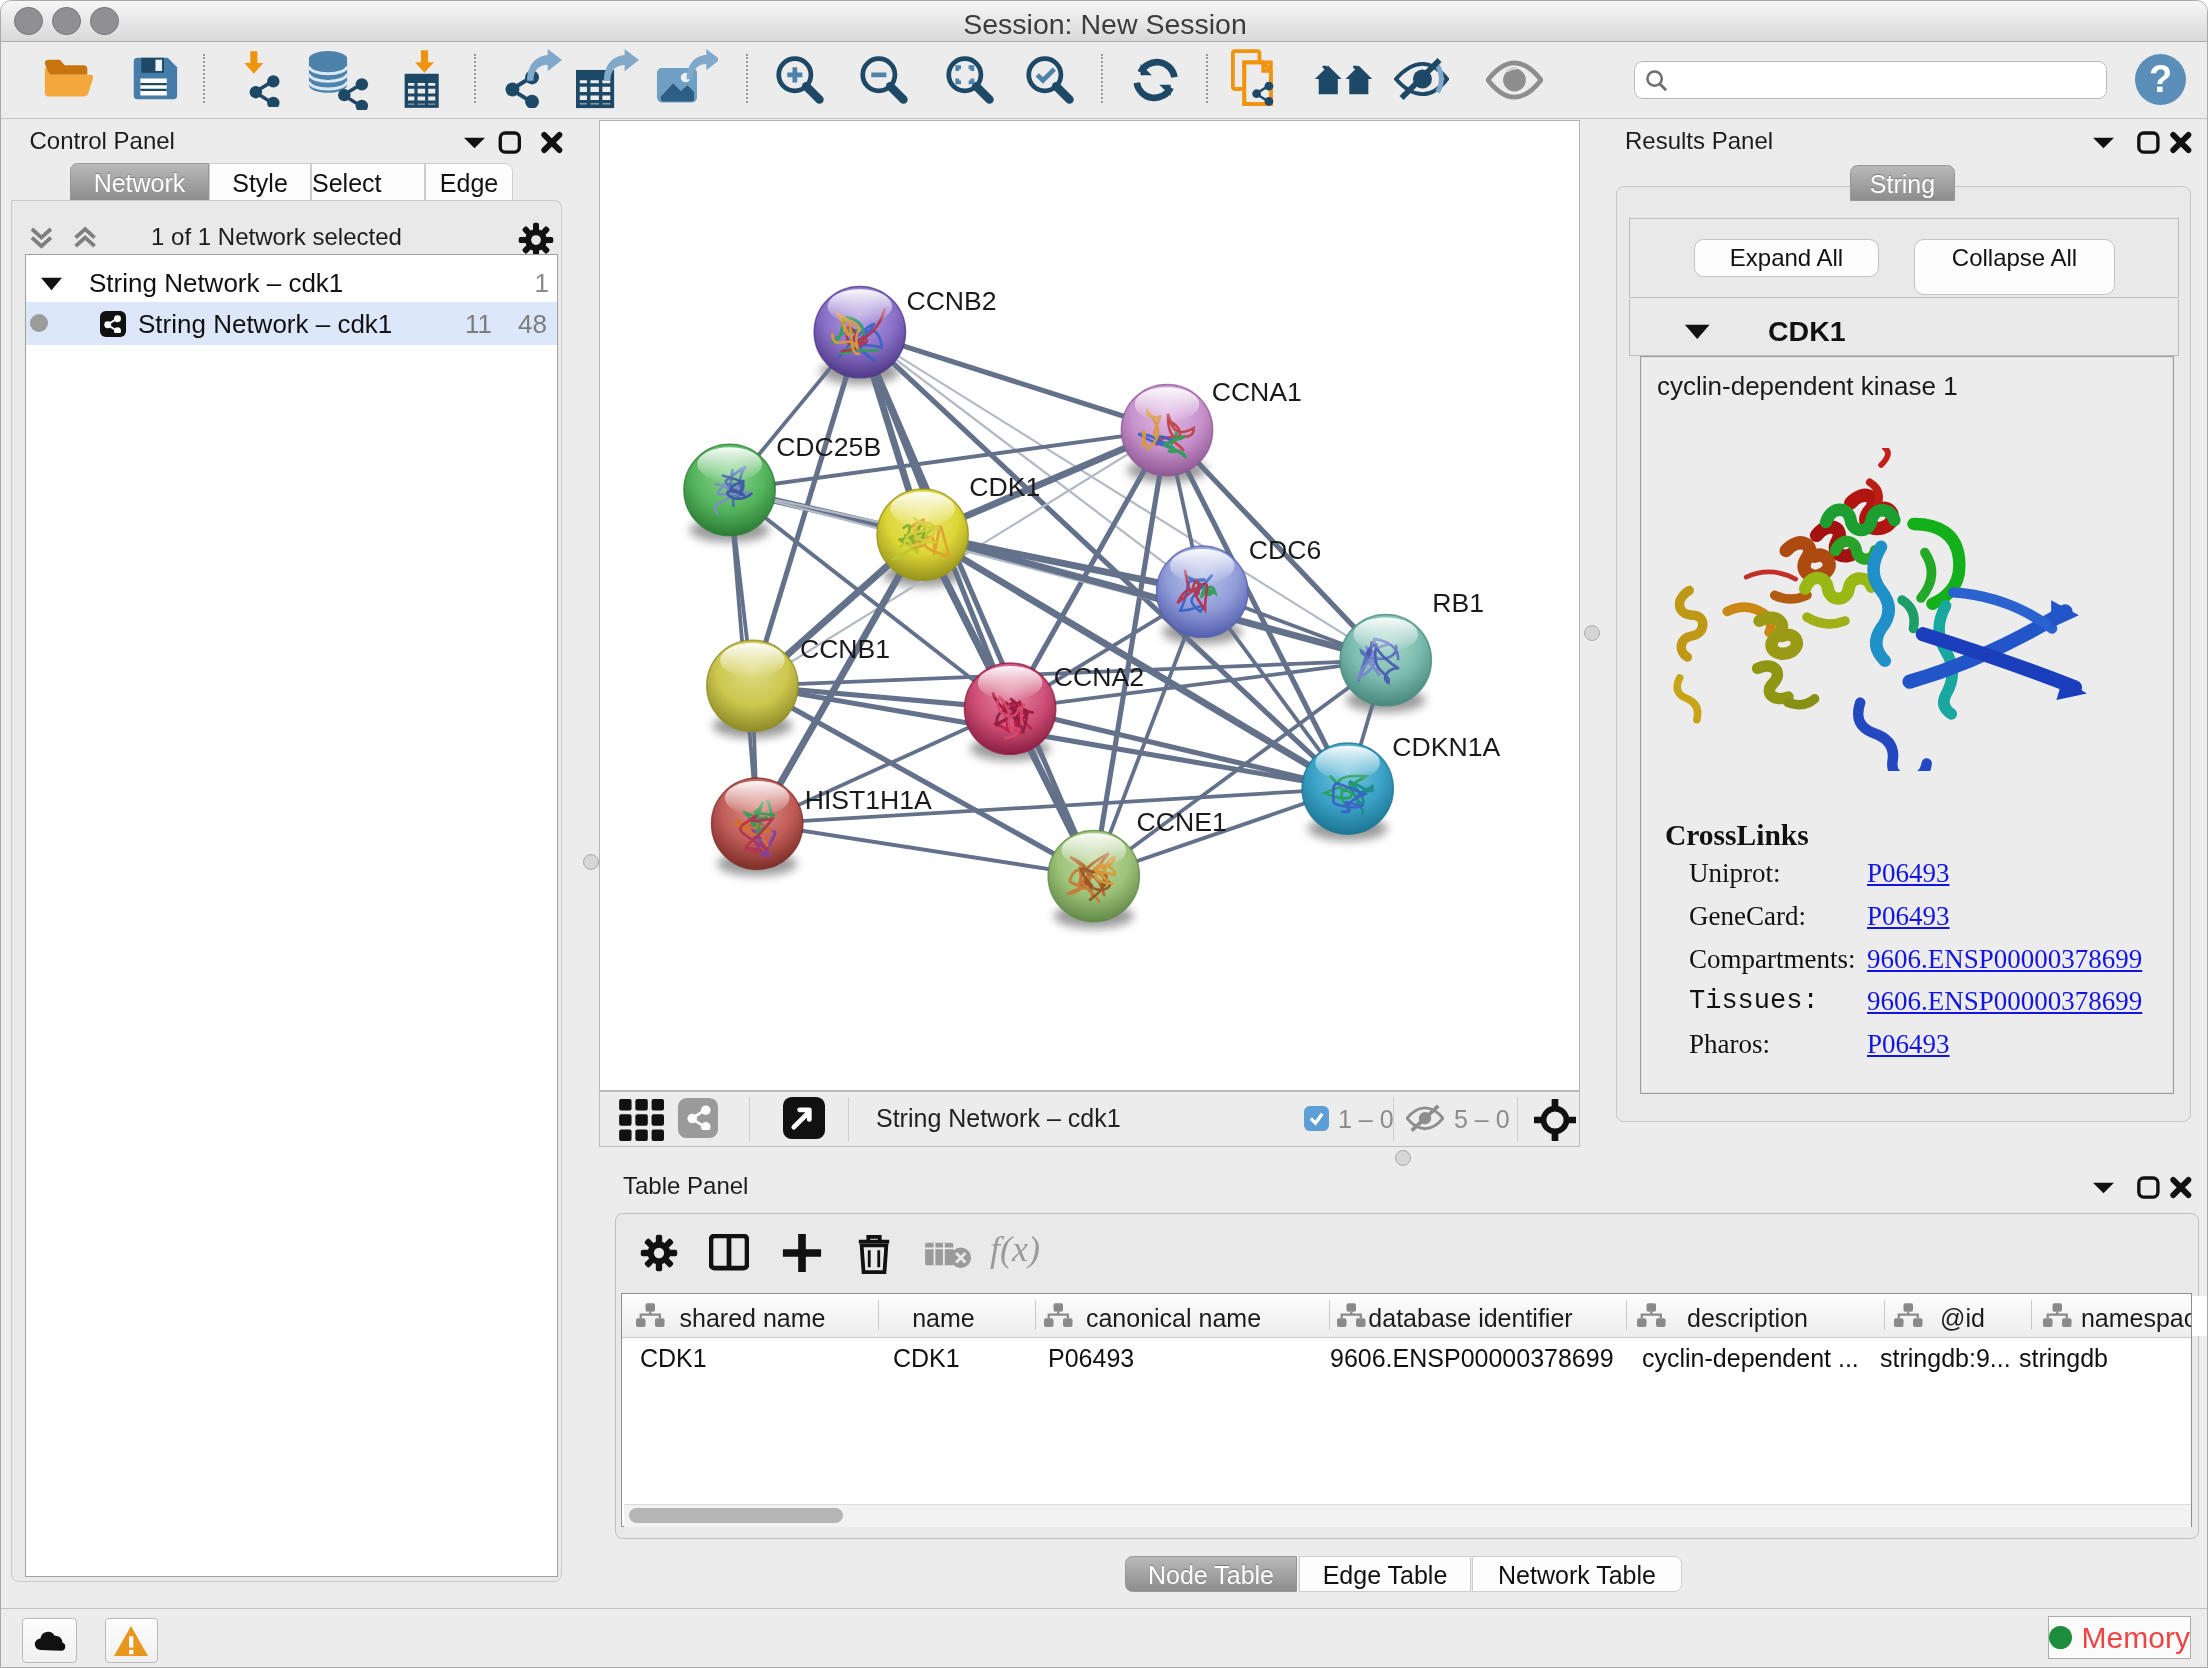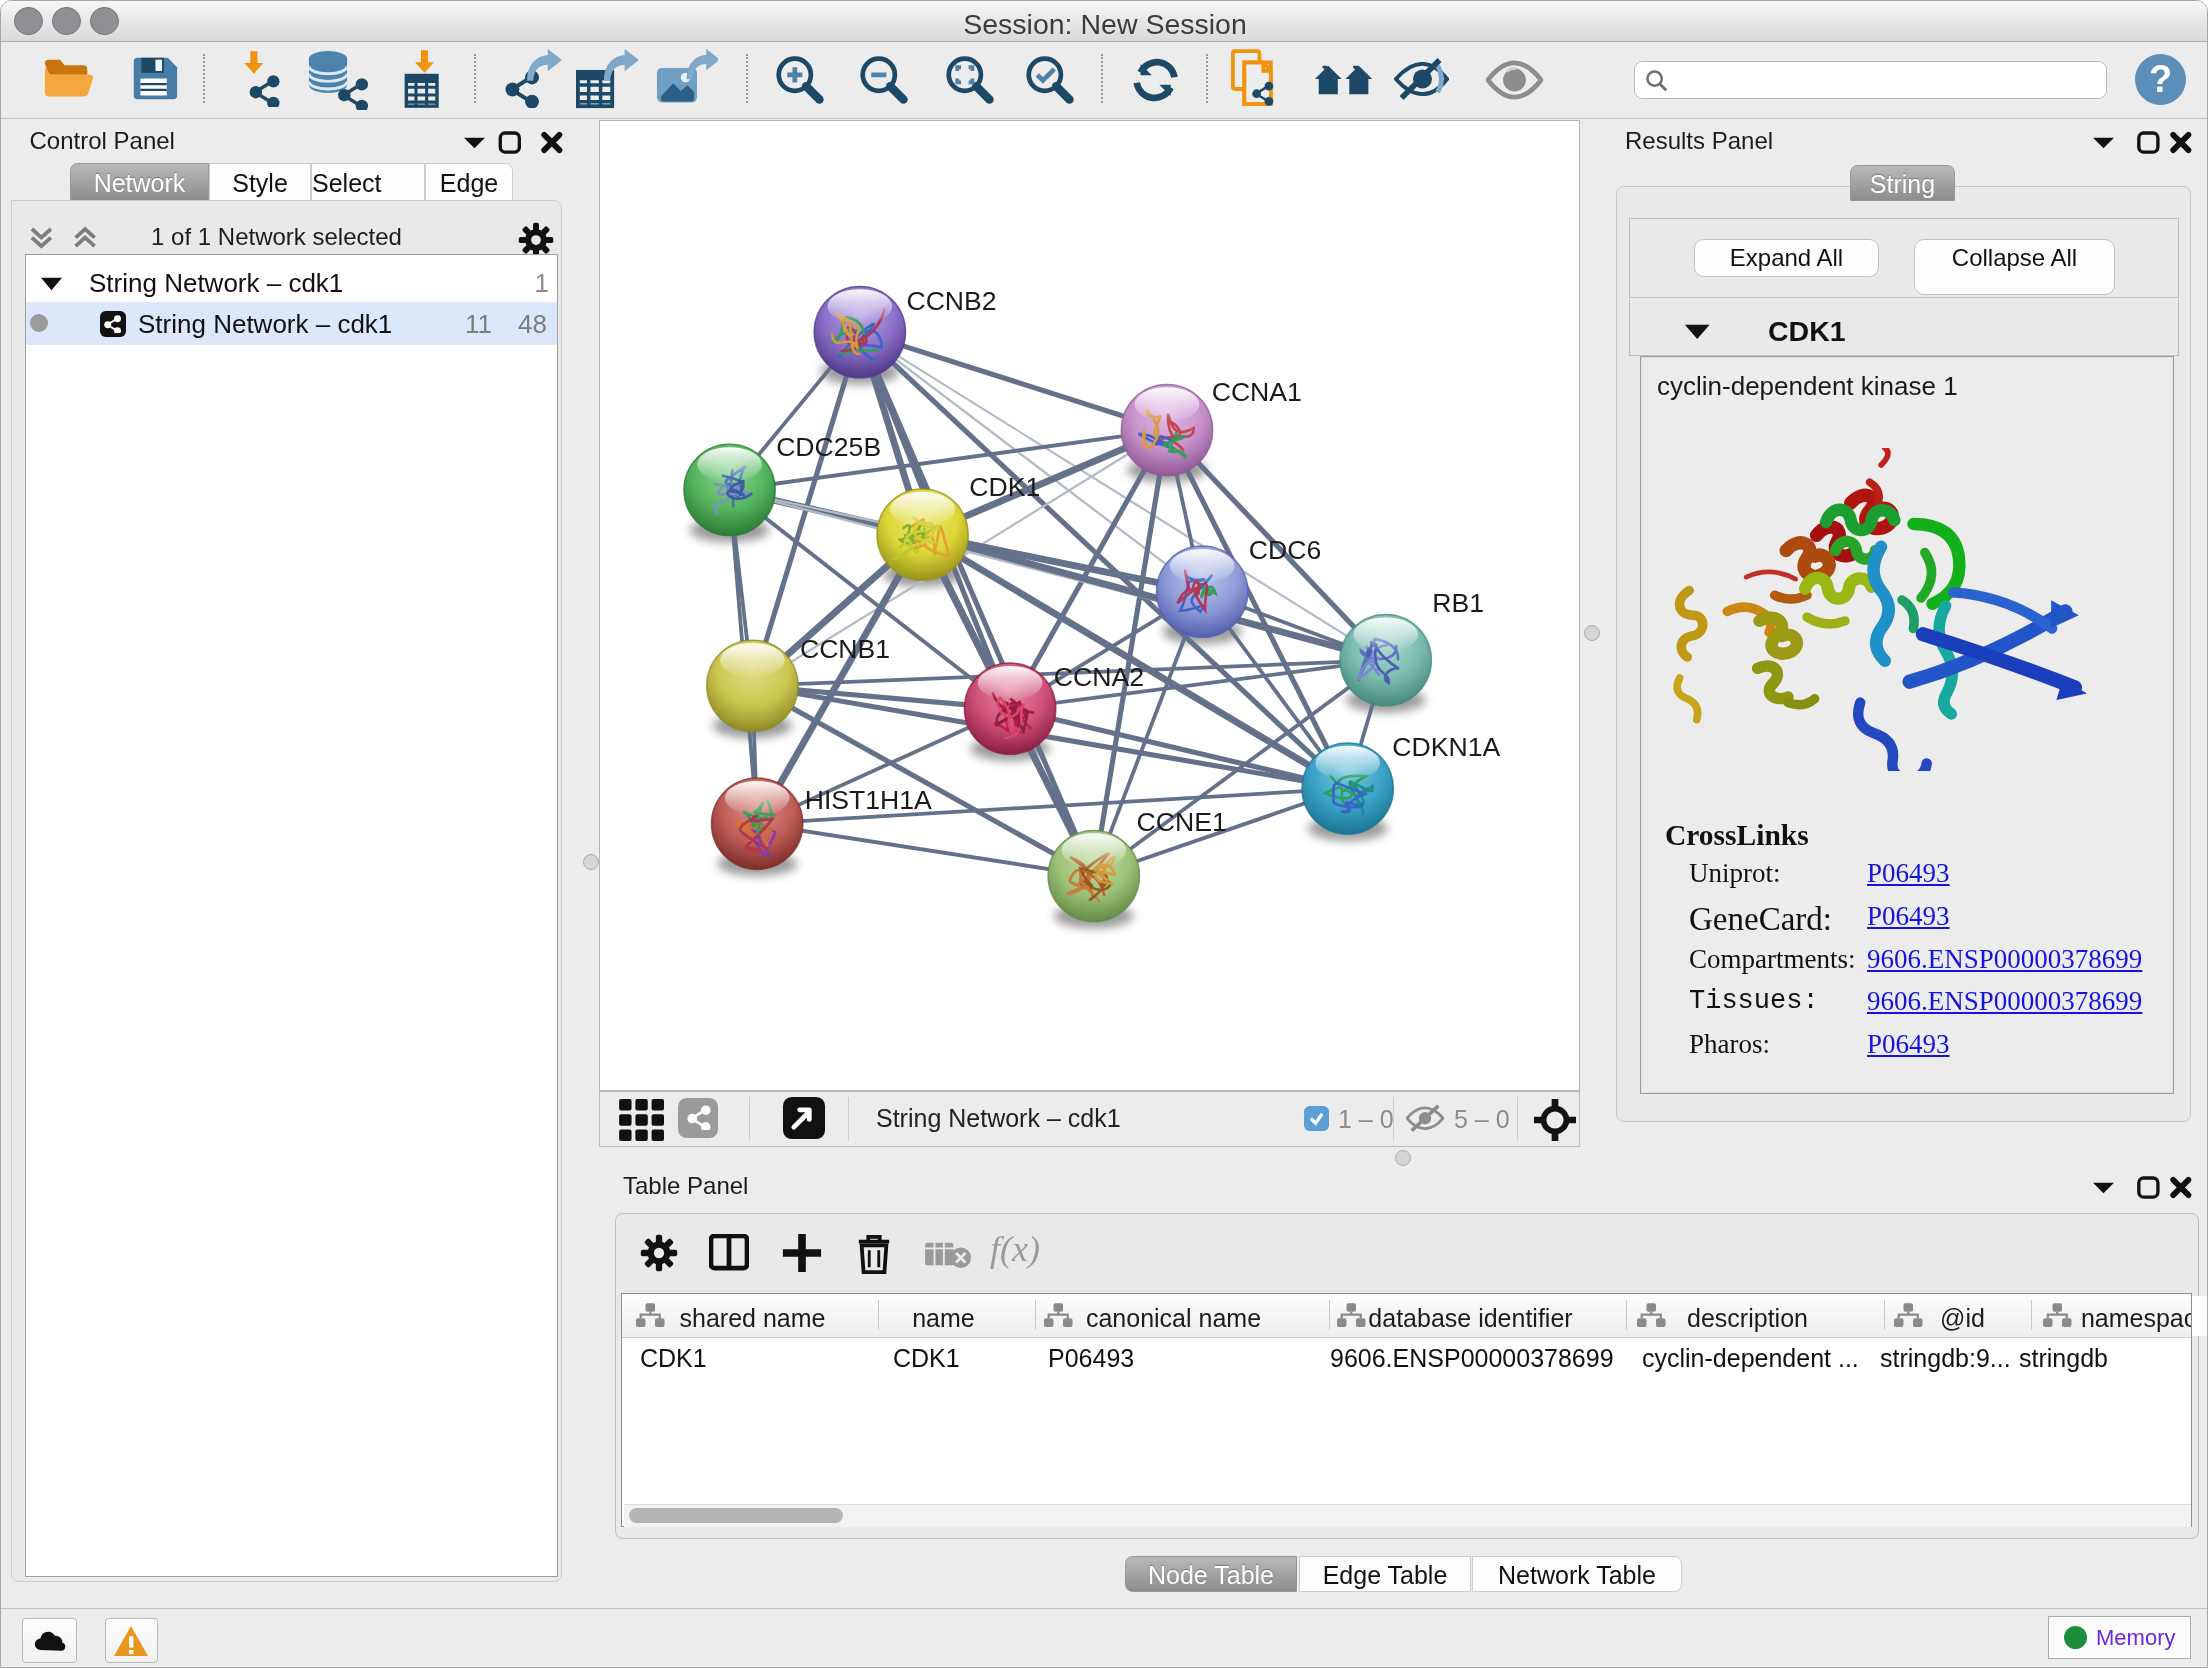--- a/index.html
+++ b/index.html
@@ -523,21 +523,21 @@
       <path d="M258 246 Q340 222 422 172" fill="none" stroke="#2255c8" stroke-width="15" stroke-linecap="round"></path>
       <path d="M272 196 Q355 222 432 252" fill="none" stroke="#1a3ebc" stroke-width="15" stroke-linecap="round"></path>
       <path d="M304 152 q58 4 104 38" fill="none" stroke="#2a62d0" stroke-width="11" stroke-linecap="round"></path>
       <path d="M408 162 l26 14 -26 12 z" fill="#2255c8" stroke="#2255c8" stroke-width="2"></path>
       <path d="M420 244 l22 14 -28 6 z" fill="#1a3ebc" stroke="#1a3ebc" stroke-width="2"></path>
       <path d="M206 268 q-8 24 14 32 q24 8 20 30 q-2 16 16 18 q18 0 20 -16" fill="none" stroke="#2448c0" stroke-width="11" stroke-linecap="round"></path>
     </svg>
 <div class="abs" style="left:1664px;top:818px;font-size:29.5px;font-weight:bold;font-family:'Liberation Serif',serif;color:#111">CrossLinks</div>
 <div class="abs" style="left:1688px;top:857px;font-size:27px;font-family:Liberation Serif, serif;color:#111">Uniprot:</div>
 <div class="abs" style="left:1866px;top:857px;font-size:27px;font-family:'Liberation Serif',serif;color:#1414e0;text-decoration:underline">P06493</div>
-<div class="abs" style="left:1688px;top:900px;font-size:33px;font-family:'Liberation Serif',serif;color:#111">GeneCard:</div>
+<div class="abs" style="left:1688px;top:900px;font-size:27px;font-family:'Liberation Serif',serif;color:#111">GeneCard:</div>
 <div class="abs" style="left:1866px;top:900px;font-size:27px;font-family:'Liberation Serif',serif;color:#1414e0;text-decoration:underline">P06493</div>
 <div class="abs" style="left:1688px;top:943px;font-size:27px;font-family:'Liberation Serif',serif;color:#111">Compartments:</div>
 <div class="abs" style="left:1866px;top:943px;font-size:27px;font-family:'Liberation Serif',serif;color:#1414e0;text-decoration:underline">9606.ENSP00000378699</div>
 <div class="abs" style="left:1688px;top:985px;font-size:27px;font-family:Liberation Mono, monospace;color:#111">Tissues:</div>
 <div class="abs" style="left:1866px;top:985px;font-size:27px;font-family:'Liberation Serif',serif;color:#1414e0;text-decoration:underline">9606.ENSP00000378699</div>
 <div class="abs" style="left:1688px;top:1028px;font-size:27px;font-family:'Liberation Serif',serif;color:#111">Pharos:</div>
 <div class="abs" style="left:1866px;top:1028px;font-size:27px;font-family:'Liberation Serif',serif;color:#1414e0;text-decoration:underline">P06493</div>
 <div class="abs ptitle" style="left:622px;top:1171px">Table Panel</div>
 <svg class="abs" style="left:2092px;top:1174px" width="105" height="25" viewBox="0 0 110 26">
 <path d="M0 8 L22 8 L11 19 z" fill="#111"></path>
@@ -660,15 +660,15 @@
       <path d="M10 22 a6 6 0 0 1 0 -12 a8 8 0 0 1 15 -3 a7 7 0 0 1 8 7 a4.5 4.5 0 0 1 -1 8.8 z" fill="#111"></path>
     </svg>
 <div class="abs" style="left:104px;top:1617px;width:53px;height:45px;background:linear-gradient(#fdfdfd,#f0f0f0);border:1px solid #b9b9b9;border-radius:3.8px"></div>
 <svg style="position:absolute;left:112px;top:1623px" width="36" height="34" viewBox="0 0 38 36">
       <path d="M19 2 L37 34 H1 z" fill="#e8961e"></path>
       <rect x="17" y="13" width="4.5" height="12" fill="#fff"></rect>
       <rect x="17" y="27.5" width="4.5" height="4.5" fill="#fff"></rect>
     </svg>
 <div class="abs" style="left:2047px;top:1615px;width:143px;height:43px;background:#fbfbfb;border:1.9px solid #ababab;display:flex;align-items:center;justify-content:center;gap:9.5px">
       <div style="width:23px;height:23px;border-radius:50%;background:#1d8c3c"></div>
-      <div style="font-size:22px;color:#6d28d9">Memory</div>
+      <div style="font-size:30px;color:#ef4444">Memory</div>
     </div>
 </div>
 
 </body></html>

